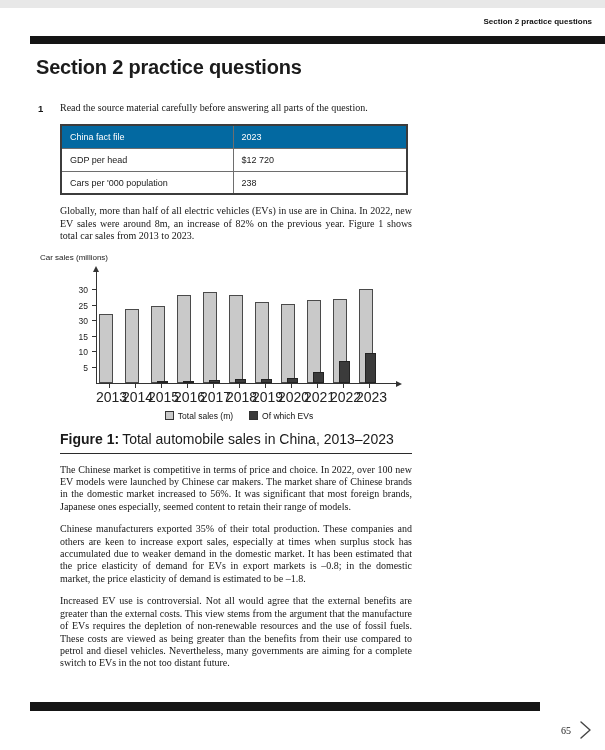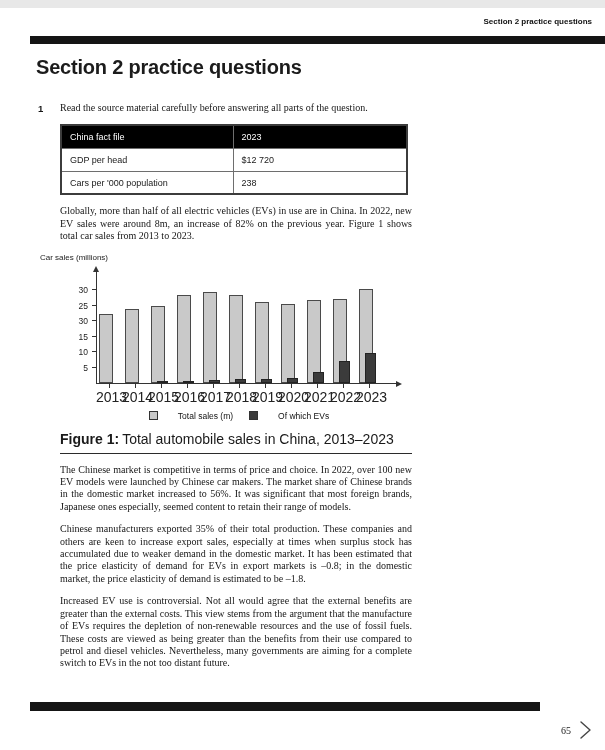--- a/index.html
+++ b/index.html
@@ -31,21 +31,21 @@
   
   .fact-table {
     margin-top:10px; width:348px; border-collapse:collapse;
     font-family:"Liberation Sans", sans-serif; font-size:9px; color:#1a1a1a;
     border:2px solid #3c3c3c;
   }
   .fact-table th, .fact-table td {
     border:1px solid #6e6e6e; height:23px; padding:0 6px 0 8px;
     text-align:left; font-weight:normal; vertical-align:middle;
   }
-  .fact-table th { background:#000000; color:#ffffff; }
+  .fact-table th { background:#0369a1; color:#ffffff; }
   .fact-table .col-label { width:172px; }
 
   
   .chart { margin:10px 0 0 -20px; width:380px; }
   .chart-title { font-family:"Liberation Sans", sans-serif; font-size:8px; color:#222; margin-bottom:10px; }
   .plot { position:relative; margin-left:56px; width:300px; height:112px; }
   .y-line { position:absolute; left:0; bottom:0; width:1px; height:112px; background:#333; }
   .y-arrow { position:absolute; left:-3px; top:-6px; width:0; height:0;
     border-left:3.5px solid transparent; border-right:3.5px solid transparent; border-bottom:6px solid #333; }
   .x-line { position:absolute; left:0; bottom:0; width:300px; height:1px; background:#333; z-index:3; }
@@ -53,21 +53,21 @@
     border-top:3.5px solid transparent; border-bottom:3.5px solid transparent; border-left:6px solid #333; }
   .ytick-mark { position:absolute; left:-4px; width:4px; height:1px; background:#333; }
   .ytick-label { position:absolute; left:-27px; width:19px; text-align:right;
     font-family:"Liberation Sans", sans-serif; font-size:8.5px; color:#222; }
   .bar-total { position:absolute; bottom:1px; width:14px; border:1px solid #4a4a4a; z-index:1; }
   .bar-ev { position:absolute; bottom:1px; width:11px; border:1px solid #232323; z-index:2; }
   .xtick-mark { position:absolute; bottom:-4px; width:1px; height:4px; background:#333; }
   .xlabels { margin:5px 0 0 56px; width:286px; display:flex; }
   .xlabel { width:26px; font-family:"Liberation Sans", sans-serif; font-size:14px; color:#222; }
   .legend { margin:6px 0 0 56px; width:286px; display:flex; justify-content:center; gap:16px; }
-  .legend-item { display:flex; align-items:center; gap:20px; }
+  .legend-item { display:flex; align-items:center; gap:4px; }
   .legend-swatch { width:9px; height:9px; border:1px solid #333; }
   .legend-label { font-family:"Liberation Sans", sans-serif; font-size:8.5px; color:#111; }
 
   .fig-caption {
     margin-top:10px; padding-bottom:6px; border-bottom:1px solid #2b2b2b;
     font-family:"Liberation Sans", sans-serif; font-size:14px; color:#1a1a1a;
   }
   .cap-label { font-weight:bold; }
   .cap-text { margin-left:3px; }
 

